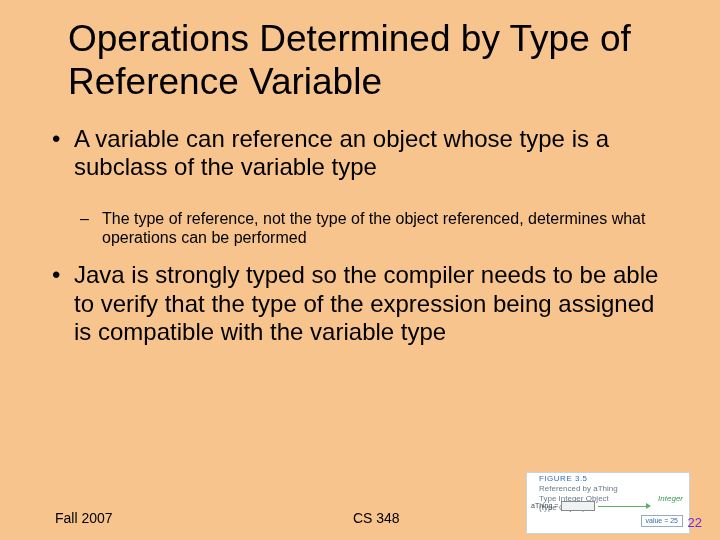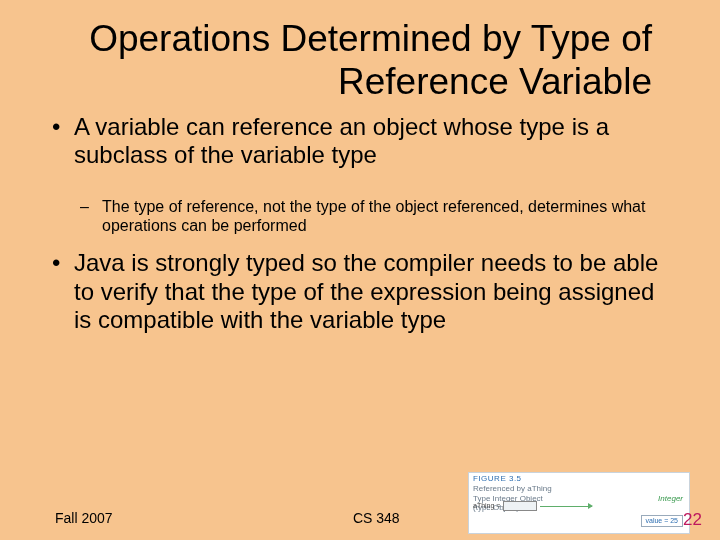--- a/index.html
+++ b/index.html
@@ -14,23 +14,23 @@
   }
   .slide {
     width: 100%;
     height: 100%;
     padding: 18px 48px 0 48px;
     position: relative;
   }
   .title {
     font-size: 37px;
     font-weight: 400;
-    text-align: right;
+    text-align: left;
     line-height: 1.15;
-    margin-bottom: 10px;
+    margin-bottom: 22px;
     padding: 0 20px;
   }
   .body {
     font-size: 24px;
     line-height: 1.18;
   }
   ul { list-style: none; }
   .lvl1 > li {
     position: relative;
     padding-left: 26px;
@@ -66,34 +66,34 @@
     font-size: 14px;
     display: flex;
     align-items: flex-end;
   }
   .footer-left { flex: 0 0 auto; }
   .footer-center { flex: 1; text-align: center; margin-left: -40px; }
   .pagenum {
     position: absolute;
     right: 18px;
     bottom: 10px;
-    font-size: 17px;
-    color: #be185d;
+    font-size: 13px;
+    color: #6d28d9;
   }
   .figure {
     position: absolute;
     right: 30px;
     bottom: 6px;
-    width: 222px;
+    width: 164px;
     height: 62px;
     background: #fff;
     border: 1px solid #c9d3dc;
     font-size: 8px;
     color: #3a6aa8;
-    padding: 2px 4px;
+    padding: 2px 12px;
     line-height: 1.1;
   }
   .figure .figlabel { color: #2e6fb2; font-size: 8px; letter-spacing: 0.5px; }
   .figure .figtitle { color: #6a7a8a; font-size: 8px; margin-top: 1px; }
   .figure .diagram {
     position: absolute;
     left: 4px;
     top: 28px;
     display: flex;
     align-items: center;

